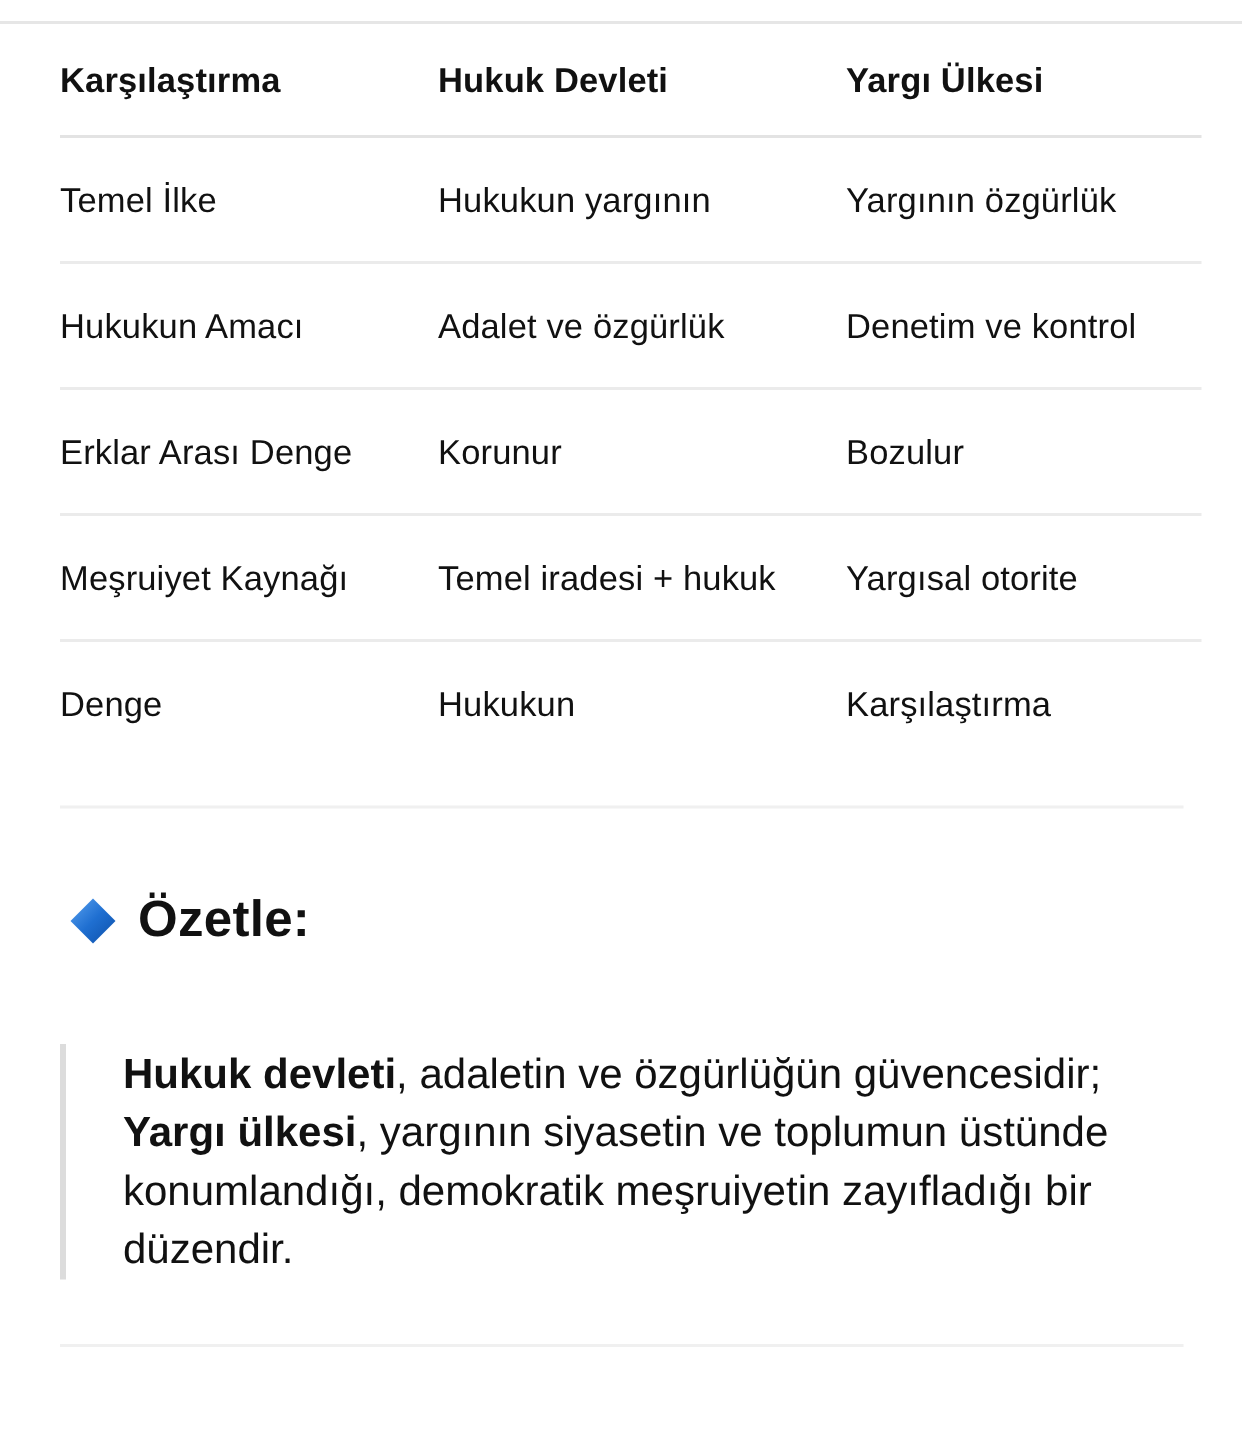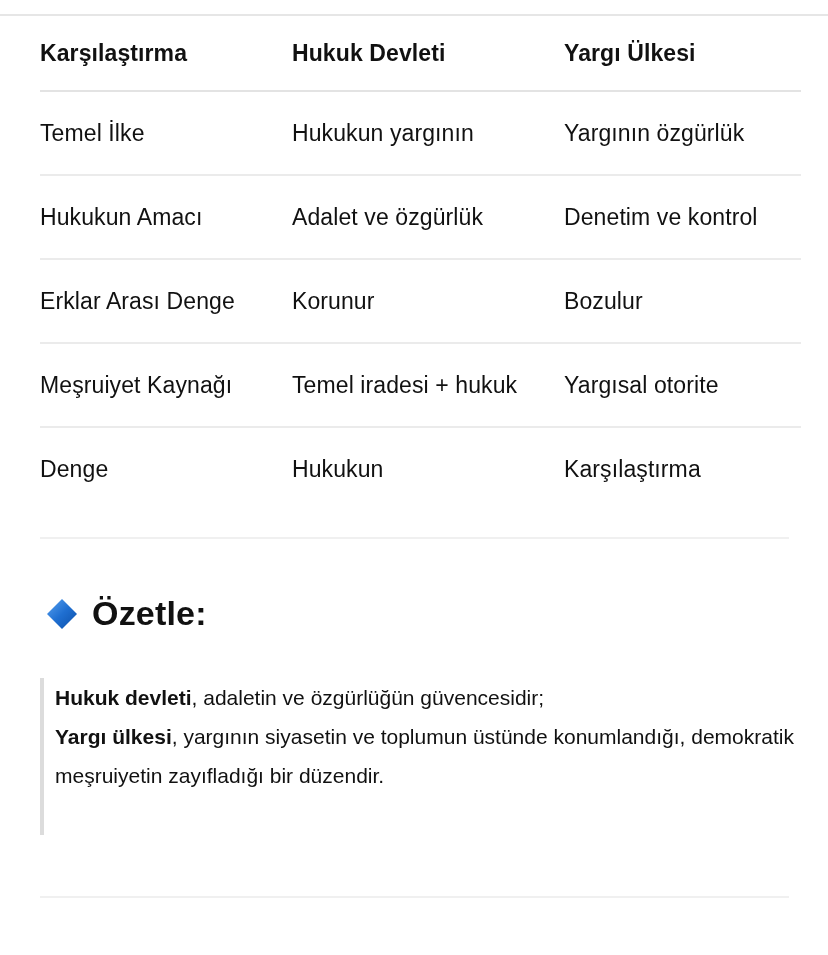--- a/index.html
+++ b/index.html
@@ -90,25 +90,25 @@
     .summary-title {
       font-size: 34px;
       font-weight: 700;
       color: #111;
       letter-spacing: 0.2px;
     }
 
     .quote {
       position: absolute;
       left: 40px;
-      top: 678px;
+      top: 696px;
       width: 760px;
       border-left: 4px solid #dcdcdc;
-      padding-left: 11px;
-      font-size: 21px;
+      padding-left: 38px;
+      font-size: 28px;
       line-height: 39px;
       color: #111;
       height: 157px;
     }
     .quote b { font-weight: 700; }
   </style>
 </head>
 <body>
 
 <div class="page">

